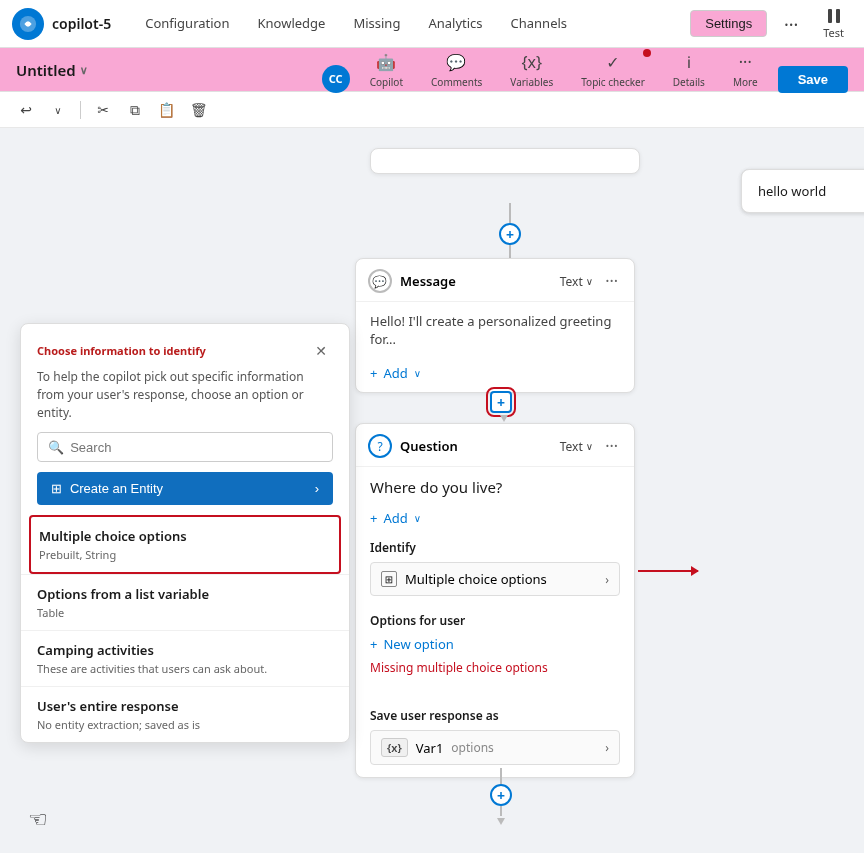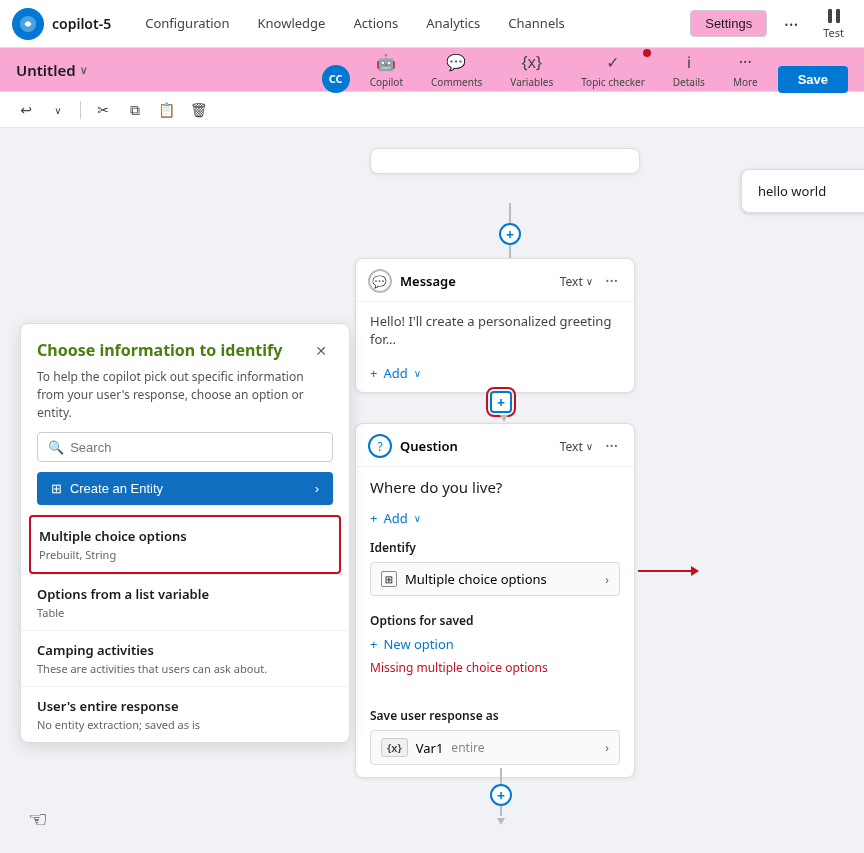--- a/index.html
+++ b/index.html
@@ -302,21 +302,21 @@
       border-radius: 8px;
       box-shadow: 0 4px 16px rgba(0,0,0,0.12);
       z-index: 20;
       overflow: hidden;
     }
     .choose-panel-header {
       display: flex; align-items: center; justify-content: space-between;
       padding: 14px 16px 6px;
     }
     .choose-panel-title {
-      font-size: 16px; font-weight: 700; color: #4d7c0f;
+      font-size: 11px; font-weight: 700; color: #b91c1c;
     }
     .choose-panel-close {
       width: 24px; height: 24px;
       display: flex; align-items: center; justify-content: center;
       cursor: pointer; color: #666; font-size: 14px; border-radius: 3px;
     }
     .choose-panel-desc {
       font-size: 12px; color: #555;
       padding: 0 16px 10px;
       line-height: 1.5;
@@ -407,21 +407,21 @@
   <div class="nav-logo">
     <svg viewBox="0 0 20 20" fill="none">
       <circle cx="10" cy="10" r="9" fill="#fff" opacity="0.3"></circle>
       <path d="M6 10 Q10 4 14 10 Q10 16 6 10Z" fill="#fff"></path>
     </svg>
   </div>
   <span class="nav-appname">copilot-5</span>
   <div class="nav-links">
     <div class="nav-link">Configuration</div>
     <div class="nav-link">Knowledge</div>
-    <div class="nav-link">Actions</div>
+    <div class="nav-link">Missing</div>
     <div class="nav-link">Analytics</div>
     <div class="nav-link">Channels</div>
   </div>
   <div class="nav-right">
     <button class="btn-settings">Settings</button>
     <div class="nav-dots">···</div>
     <div class="nav-test">
       <svg width="18" height="18" viewBox="0 0 18 18" fill="none">
         <rect x="3" y="2" width="4" height="14" rx="1" fill="#444"></rect>
         <rect x="11" y="2" width="4" height="14" rx="1" fill="#444"></rect>
@@ -537,33 +537,33 @@
     </div>
     <div class="q-section">
       <div class="q-section-label">Identify</div>
       <div class="q-identify-box">
         <div style="width:16px;height:16px;border:1px solid #888;border-radius:2px;display:flex;align-items:center;justify-content:center;font-size:10px;">⊞</div>
         <span>Multiple choice options</span>
         <span class="arrow-right">›</span>
       </div>
     </div>
     <div class="options-section">
-      <div class="options-label">Options for saved</div>
+      <div class="options-label">Options for user</div>
       <div class="new-option">
         <span>+</span>
         <span>New option</span>
       </div>
       <div class="missing-warning">Missing multiple choice options</div>
     </div>
     <div class="save-response-section">
       <div class="save-response-label">Save user response as</div>
       <div class="save-response-box">
         <span class="var-badge">{x}</span>
         <span>Var1</span>
-        <span style="color:#888;font-size:12px;">entire</span>
+        <span style="color:#888;font-size:12px;">options</span>
         <span style="margin-left:auto;font-size:12px;color:#666;">›</span>
       </div>
     </div>
   </div>
 
   <div class="bottom-connector">
     <div style="width:2px;height:16px;background:#bbb;"></div>
     <div class="connector-plus">+</div>
     <div style="width:2px;height:10px;background:#bbb;"></div>
     <svg width="10" height="10" viewBox="0 0 10 10">

